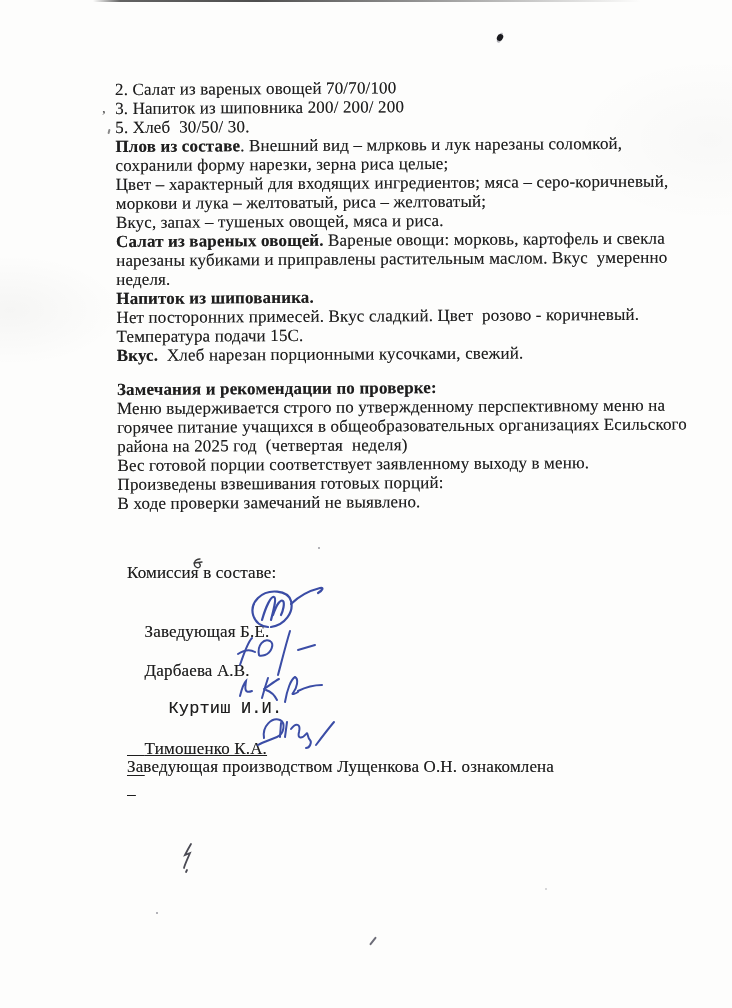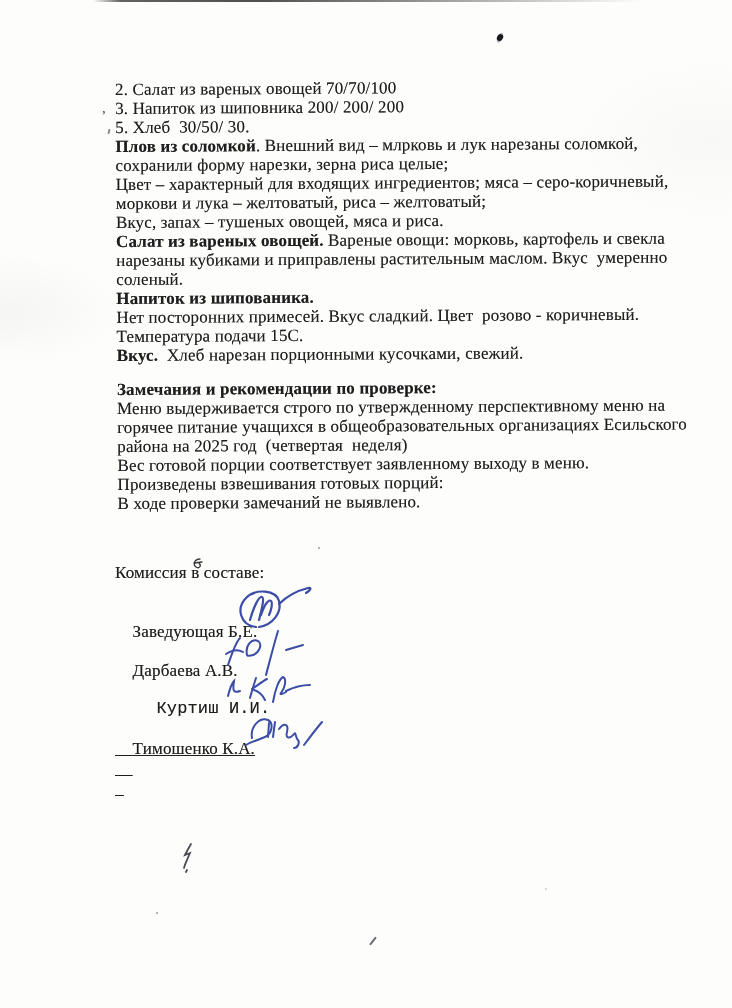--- a/index.html
+++ b/index.html
@@ -34,21 +34,21 @@
     position:absolute;left:115px;top:80px;width:600px;
     font-size:17px;line-height:19px;color:#1e1e1e;
     letter-spacing:.15px;
     transform:rotate(-0.35deg);transform-origin:left top;
     text-shadow:0 0 .4px rgba(20,20,20,.5);
   }
   .line{margin:0;white-space:pre;}
   .line .bold{font-weight:bold;}
   .line.gap{margin-top:15px;}
   .commission-heading,.member,.footer-line{
-    position:absolute;left:115px;font-size:17px;color:#1e1e1e;
+    position:absolute;left:127px;font-size:17px;color:#1e1e1e;
     letter-spacing:.15px;white-space:pre;text-shadow:0 0 .4px rgba(20,20,20,.5);
   }
   .member{height:20px;}
   .member svg,.overmark svg,.squiggle svg{display:block;}
   .sig{position:absolute;}
 </style>
 </head>
 <body>
 
 <div class="page" style="color: rgb(30, 30, 30);">
@@ -76,28 +76,28 @@
         <path d="M8,28 L7,30"></path>
       </g>
     </svg>
   </div>
 
   <div class="body-text">
 
   <p class="line"><span class="bold"></span><span>2. Салат из вареных овощей 70/70/100</span></p>
       <p class="line"><span class="bold"></span><span>3. Напиток из шиповника 200/ 200/ 200</span></p>
       <p class="line"><span class="bold"></span><span>5. Хлеб  30/50/ 30.</span></p>
-      <p class="line"><span class="bold">Плов из соломкой</span><span>. Внешний вид – млрковь и лук нарезаны соломкой,</span></p>
+      <p class="line"><span class="bold">Плов из составе</span><span>. Внешний вид – млрковь и лук нарезаны соломкой,</span></p>
       <p class="line"><span class="bold"></span><span>сохранили форму нарезки, зерна риса целые;</span></p>
       <p class="line"><span class="bold"></span><span>Цвет – характерный для входящих ингредиентов; мяса – серо-коричневый,</span></p>
       <p class="line"><span class="bold"></span><span>моркови и лука – желтоватый, риса – желтоватый;</span></p>
       <p class="line"><span class="bold"></span><span>Вкус, запах – тушеных овощей, мяса и риса.</span></p>
       <p class="line"><span class="bold">Салат из вареных овощей.</span><span> Вареные овощи: морковь, картофель и свекла</span></p>
       <p class="line"><span class="bold"></span><span>нарезаны кубиками и приправлены растительным маслом. Вкус  умеренно</span></p>
-      <p class="line"><span class="bold"></span><span>соленый.</span></p>
+      <p class="line"><span class="bold"></span><span>неделя.</span></p>
       <p class="line"><span class="bold">Напиток из шипованика.</span><span></span></p>
       <p class="line"><span class="bold"></span><span>Нет посторонних примесей. Вкус сладкий. Цвет  розово - коричневый.</span></p>
       <p class="line"><span class="bold"></span><span>Температура подачи 15С.</span></p>
       <p class="line"><span class="bold">Вкус.</span><span>  Хлеб нарезан порционными кусочками, свежий.</span></p>
       <p class="line gap"><span class="bold">Замечания и рекомендации по проверке:</span><span></span></p>
       <p class="line"><span class="bold"></span><span>Меню выдерживается строго по утвержденному перспективному меню на</span></p>
       <p class="line"><span class="bold"></span><span>горячее питание учащихся в общеобразовательных организациях Есильского</span></p>
       <p class="line"><span class="bold"></span><span>района на 2025 год  (четвертая  неделя)</span></p>
       <p class="line"><span class="bold"></span><span>Вес готовой порции соответствует заявленному выходу в меню.</span></p>
       <p class="line"><span class="bold"></span><span>Произведены взвешивания готовых порций:</span></p>
@@ -151,14 +151,15 @@
       <g fill="none" stroke-width="2" stroke-linecap="round" stroke="#3b4da6">
         <path d="M14,29 C12,17 22,8 30,11 C36,14 34,25 27,28 C20,31 13,33 8,36"></path>
         <path d="M31,14 L30,28"></path>
         <path d="M37,13 L35,28"></path>
         <path d="M41,20 C46,13 51,15 49,23 C47,30 52,30 56,25 C58,22 57,28 60,31 C62,33 60,39 56,39"></path>
         <path d="M66,36 C72,28 78,20 84,13"></path>
       </g>
     </svg>
   </div>
 
+  <div class="footer-line" style="top:757px;">Заведующая производством Лущенкова О.Н. ознакомлена</div>
 
 </div>
 
 </body></html>

